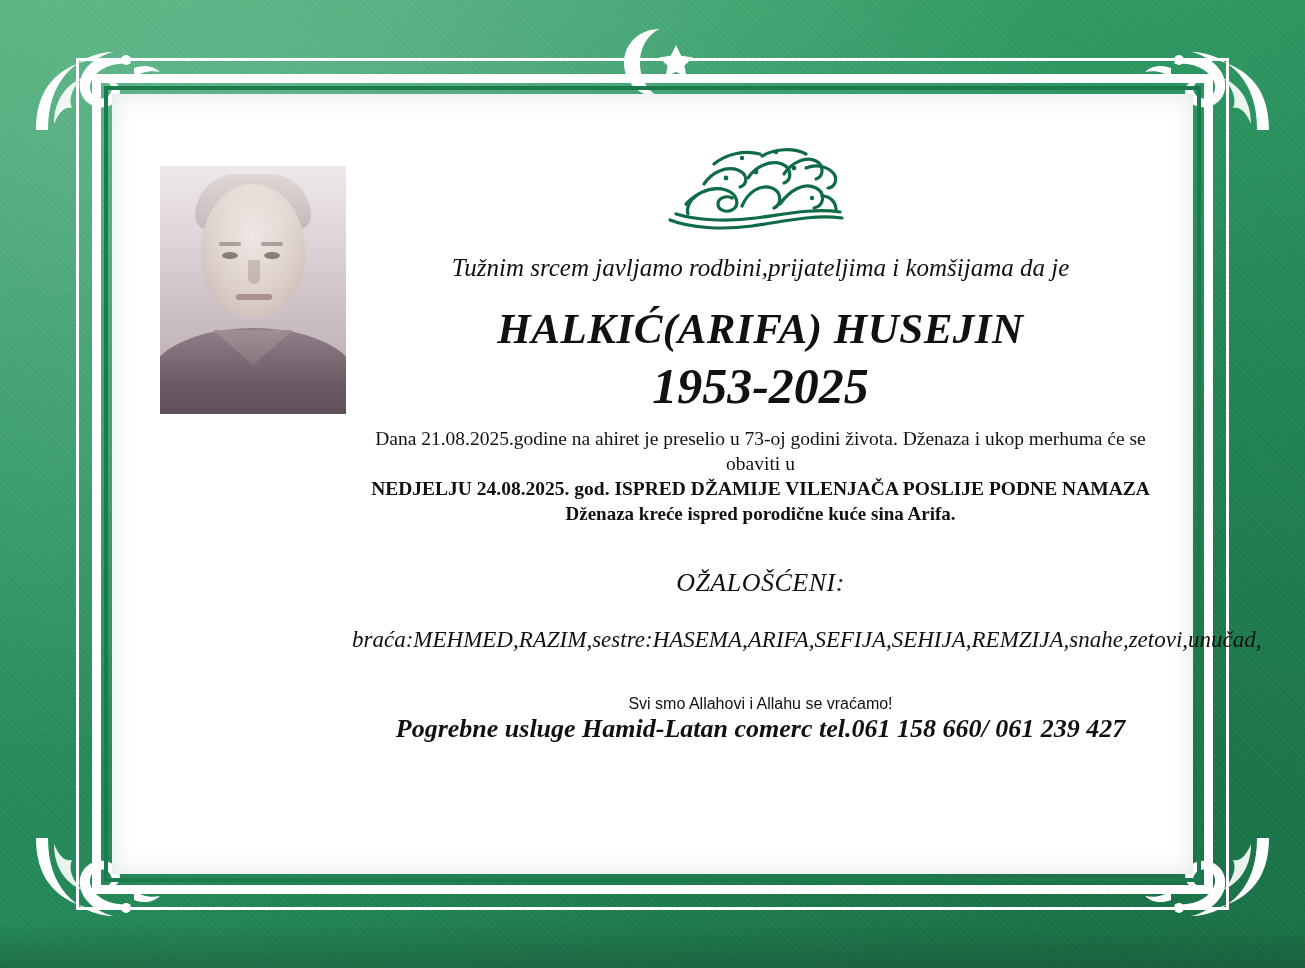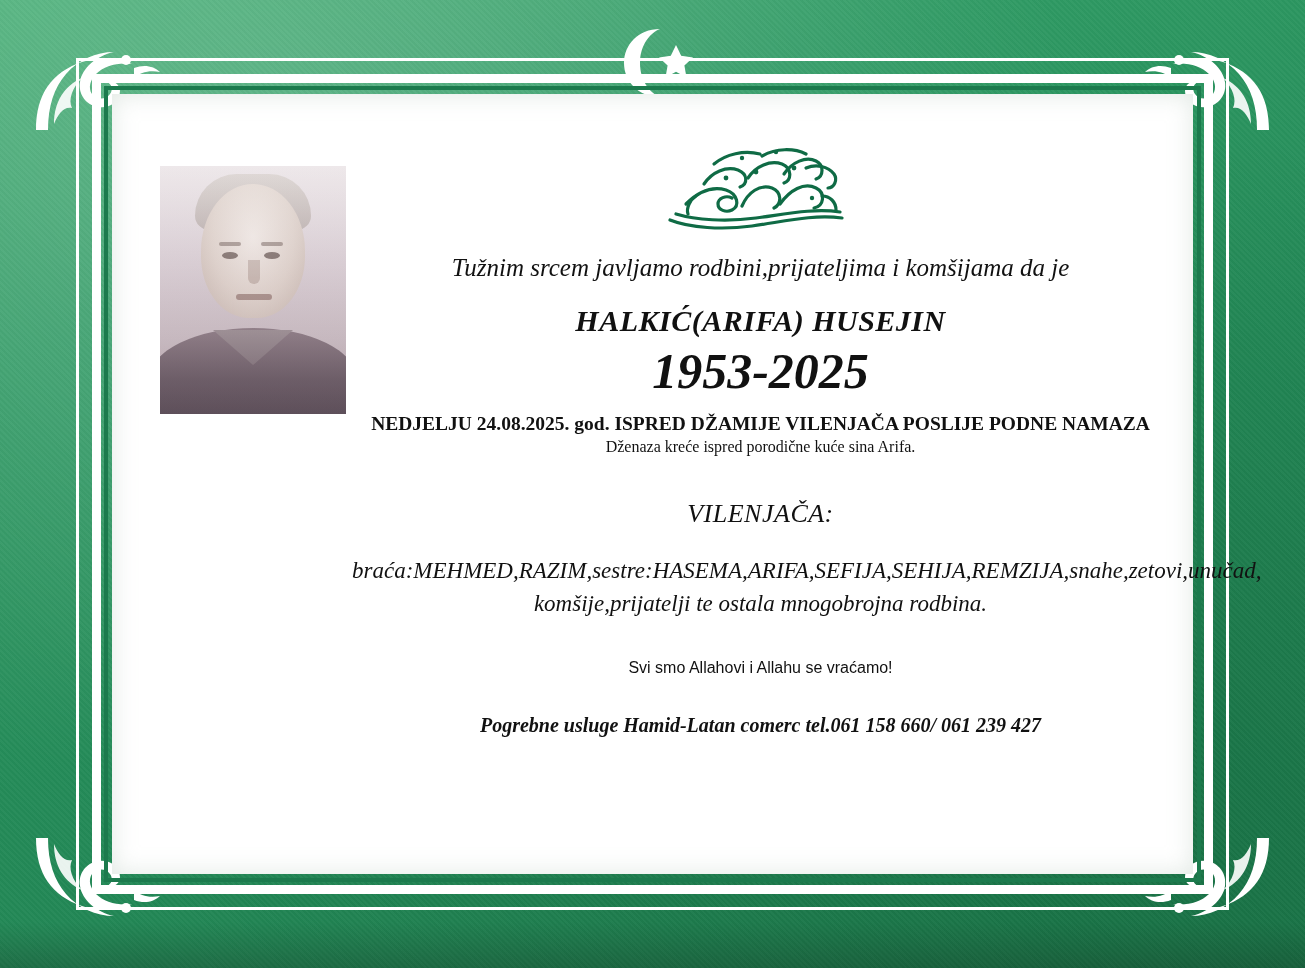--- a/index.html
+++ b/index.html
@@ -192,21 +192,21 @@
     font-size: 25px;
     margin-top: 12px;
     margin-bottom: 18px;
     white-space: nowrap;
   }
 
   .deceased-name {
     font-family: "Liberation Serif", serif;
     font-style: italic;
     font-weight: 700;
-    font-size: 30px;
+    font-size: 43px;
     letter-spacing: .5px;
     margin-top: 22px;
   }
   .deceased-years {
     font-family: "Liberation Serif", serif;
     font-style: italic;
     font-weight: 700;
     font-size: 50px;
     margin-top: 4px;
     margin-bottom: 12px;
@@ -214,22 +214,22 @@
 
   .details {
     font-family: "Liberation Serif", serif;
     font-size: 19.5px;
     line-height: 1.28;
   }
   .details .bold {
     font-weight: 700;
   }
   .details .line3 {
-    font-weight: 400;
-    font-size: 16px;
+    font-weight: 700;
+    font-size: 19px;
   }
 
   .mourners-title {
     font-family: "Liberation Serif", serif;
     font-style: italic;
     font-size: 26px;
     margin-top: 42px;
     margin-bottom: 26px;
     letter-spacing: .5px;
   }
@@ -245,25 +245,24 @@
     margin-top: 36px;
     font-family: "Liberation Sans", sans-serif;
     font-size: 25px;
     line-height: 1.35;
   }
   .prayer .sub {
     font-size: 16px;
   }
 
   .services {
-    margin-top: 36px;
-    font-family: "Liberation Serif", serif;
-    font-style: italic;
-    font-weight: 700;
-    font-size: 20px;
+    font-family: "Liberation Serif", serif;
+    font-style: italic;
+    font-weight: 700;
+    font-size: 26px;
   }
 
   
   .scan-shadow {
     position: absolute;
     left: 0; right: 0; bottom: 0;
     height: 46px;
     background: linear-gradient(180deg, rgba(0,0,0,0) 0%, rgba(20,45,30,0.28) 100%);
     pointer-events: none;
   }
@@ -364,29 +363,29 @@
           </g>
         </svg>
       </div>
 
       <div class="intro">Tužnim srcem javljamo rodbini,prijateljima i komšijama da je</div>
 
       <div class="deceased-name">HALKIĆ(ARIFA) HUSEJIN</div>
       <div class="deceased-years">1953-2025</div>
 
       <div class="details">
+        <div>Dana 21.08.2025.godine na ahiret je preselio u 73-oj godini  života. Dženaza i ukop  merhuma će se obaviti u</div>
         <div class="bold">NEDJELJU 24.08.2025. god.  ISPRED DŽAMIJE VILENJAČA POSLIJE PODNE NAMAZA</div>
         <div class="line3">Dženaza kreće ispred  porodične kuće sina Arifa.</div>
       </div>
 
-      <div class="mourners-title">VILENJAČA:</div>
+      <div class="mourners-title">OŽALOŠĆENI:</div>
 
       <div class="mourners-list">
         <div>braća:MEHMED,RAZIM,sestre:HASEMA,ARIFA,SEFIJA,SEHIJA,REMZIJA,snahe,zetovi,unučad,</div>
-        <div>komšije,prijatelji te ostala mnogobrojna rodbina.</div>
       </div>
 
       <div class="prayer">
         <div class="sub">Svi smo Allahovi i Allahu se vraćamo!</div>
       </div>
 
       <div class="services">Pogrebne usluge Hamid-Latan comerc tel.061 158 660/ 061 239 427</div>
 
     </div>
   </div>

